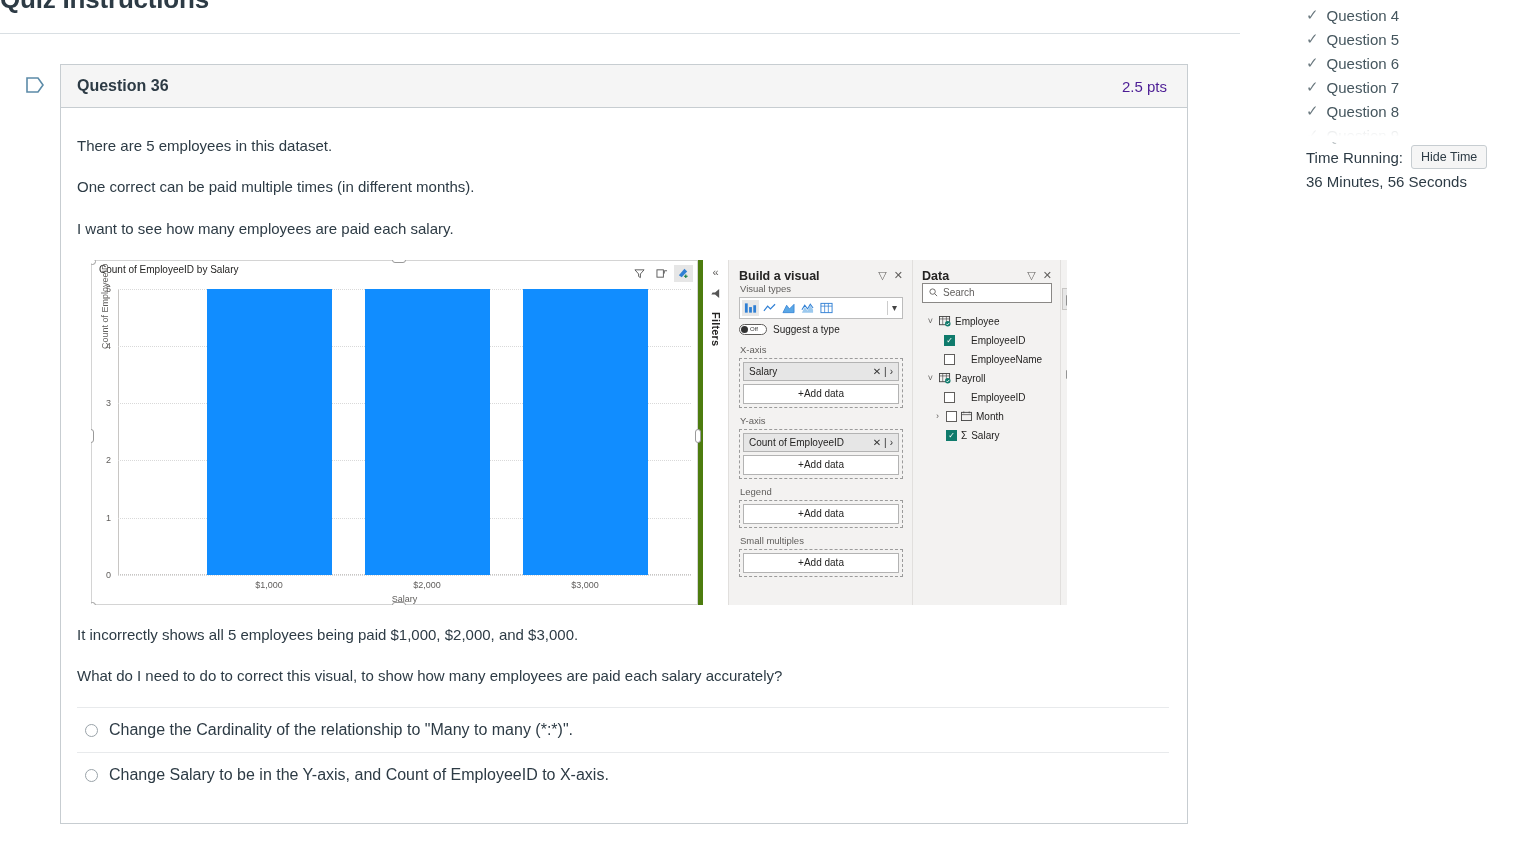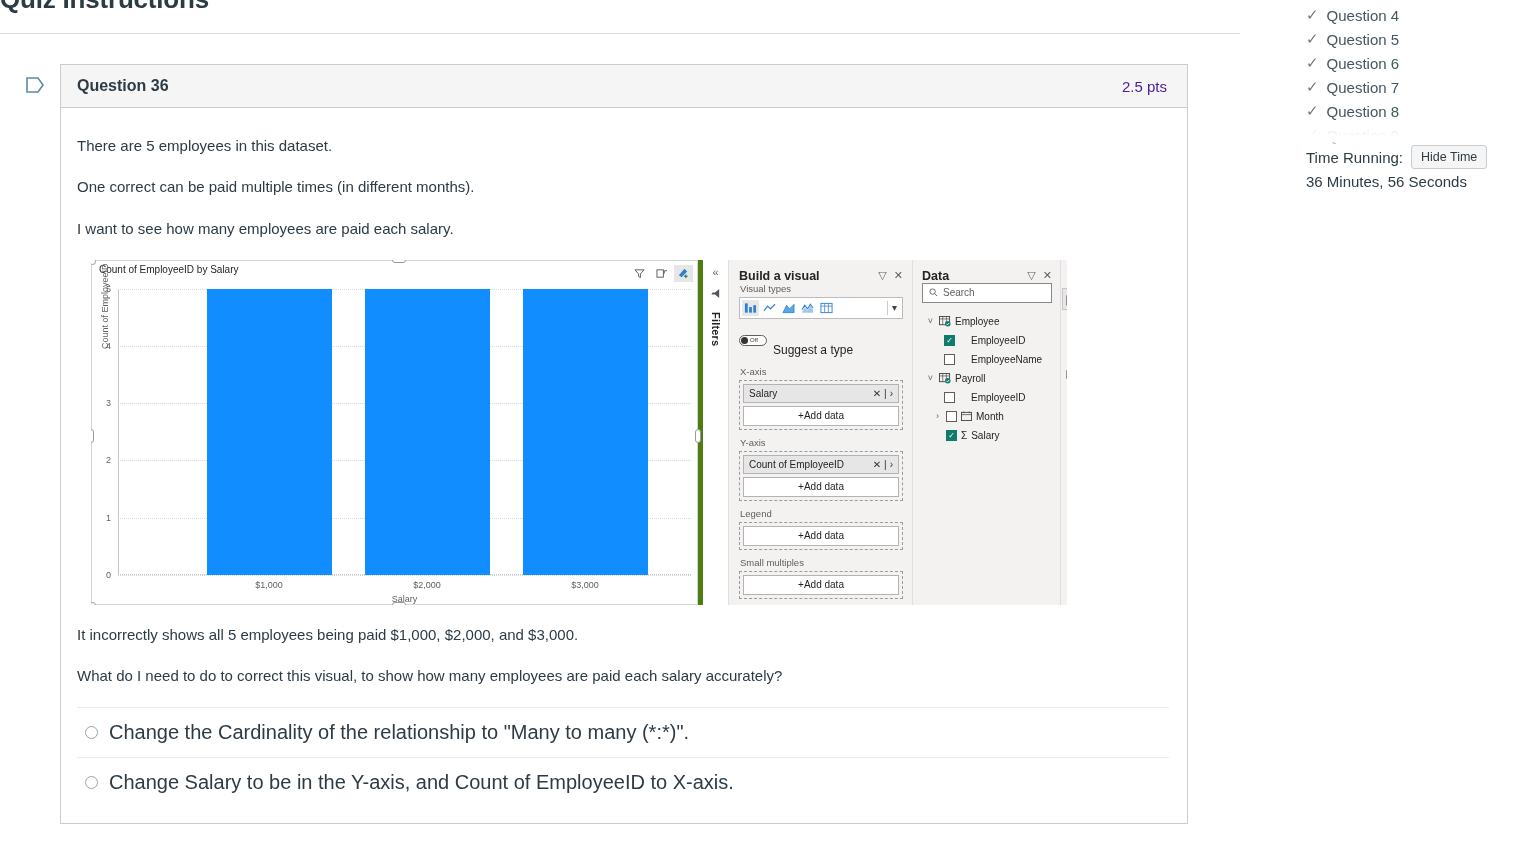--- a/index.html
+++ b/index.html
@@ -163,21 +163,21 @@
   .vt-div { width: 1px; height: 14px; background: #ccc; margin: 0 4px; }
 
   .suggest-row { display: flex; align-items: center; gap: 6px; margin-bottom: 9px; }
   .toggle {
     width: 28px; height: 11px; border-radius: 6px;
     border: 1px solid #605e5c; background: #fff;
     display: flex; align-items: center; padding: 0 1px;
     font-size: 6px; color: #333;
   }
   .toggle .knob { width: 7px; height: 7px; border-radius: 50%; background: #333; margin-right: 2px; }
-  .suggest-txt { font-size: 12px; color: #252423; margin-top: 19px; }
+  .suggest-txt { font-size: 10px; color: #252423; }
 
   .well {
     border: 1px dashed #9b9b9b; padding: 3px;
     margin-bottom: 7px; background: transparent;
   }
   .chip {
     background: #e6e6e6; border: 1px solid #b3b3b3;
     height: 19px; display: flex; align-items: center;
     padding: 0 5px; font-size: 10px; color: #252423;
     margin-bottom: 3px;
@@ -231,21 +231,21 @@
     border: 1px solid transparent;
   }
   .rail-btn.sel { background: #e6e6e6; border-color: #c8c6c4; }
 
   
   .answers { margin-top: 16px; padding: 0 18px 0 16px; }
   .ans-row {
     border-top: 1px solid #e8eaec;
     display: flex; align-items: center; gap: 11px;
     padding: 13px 0 13px 8px;
-    font-size: 20px; color: #2d3b45;
+    font-size: 16px; color: #2d3b45;
   }
   .radio {
     width: 13px; height: 13px; border-radius: 50%;
     border: 1px solid #9aa3a9; background: #fff; flex: none;
   }
 
   
   .sidebar { position: absolute; left: 1306px; top: 0; width: 209px; }
   .q-link {
     display: flex; align-items: center; gap: 8px;

